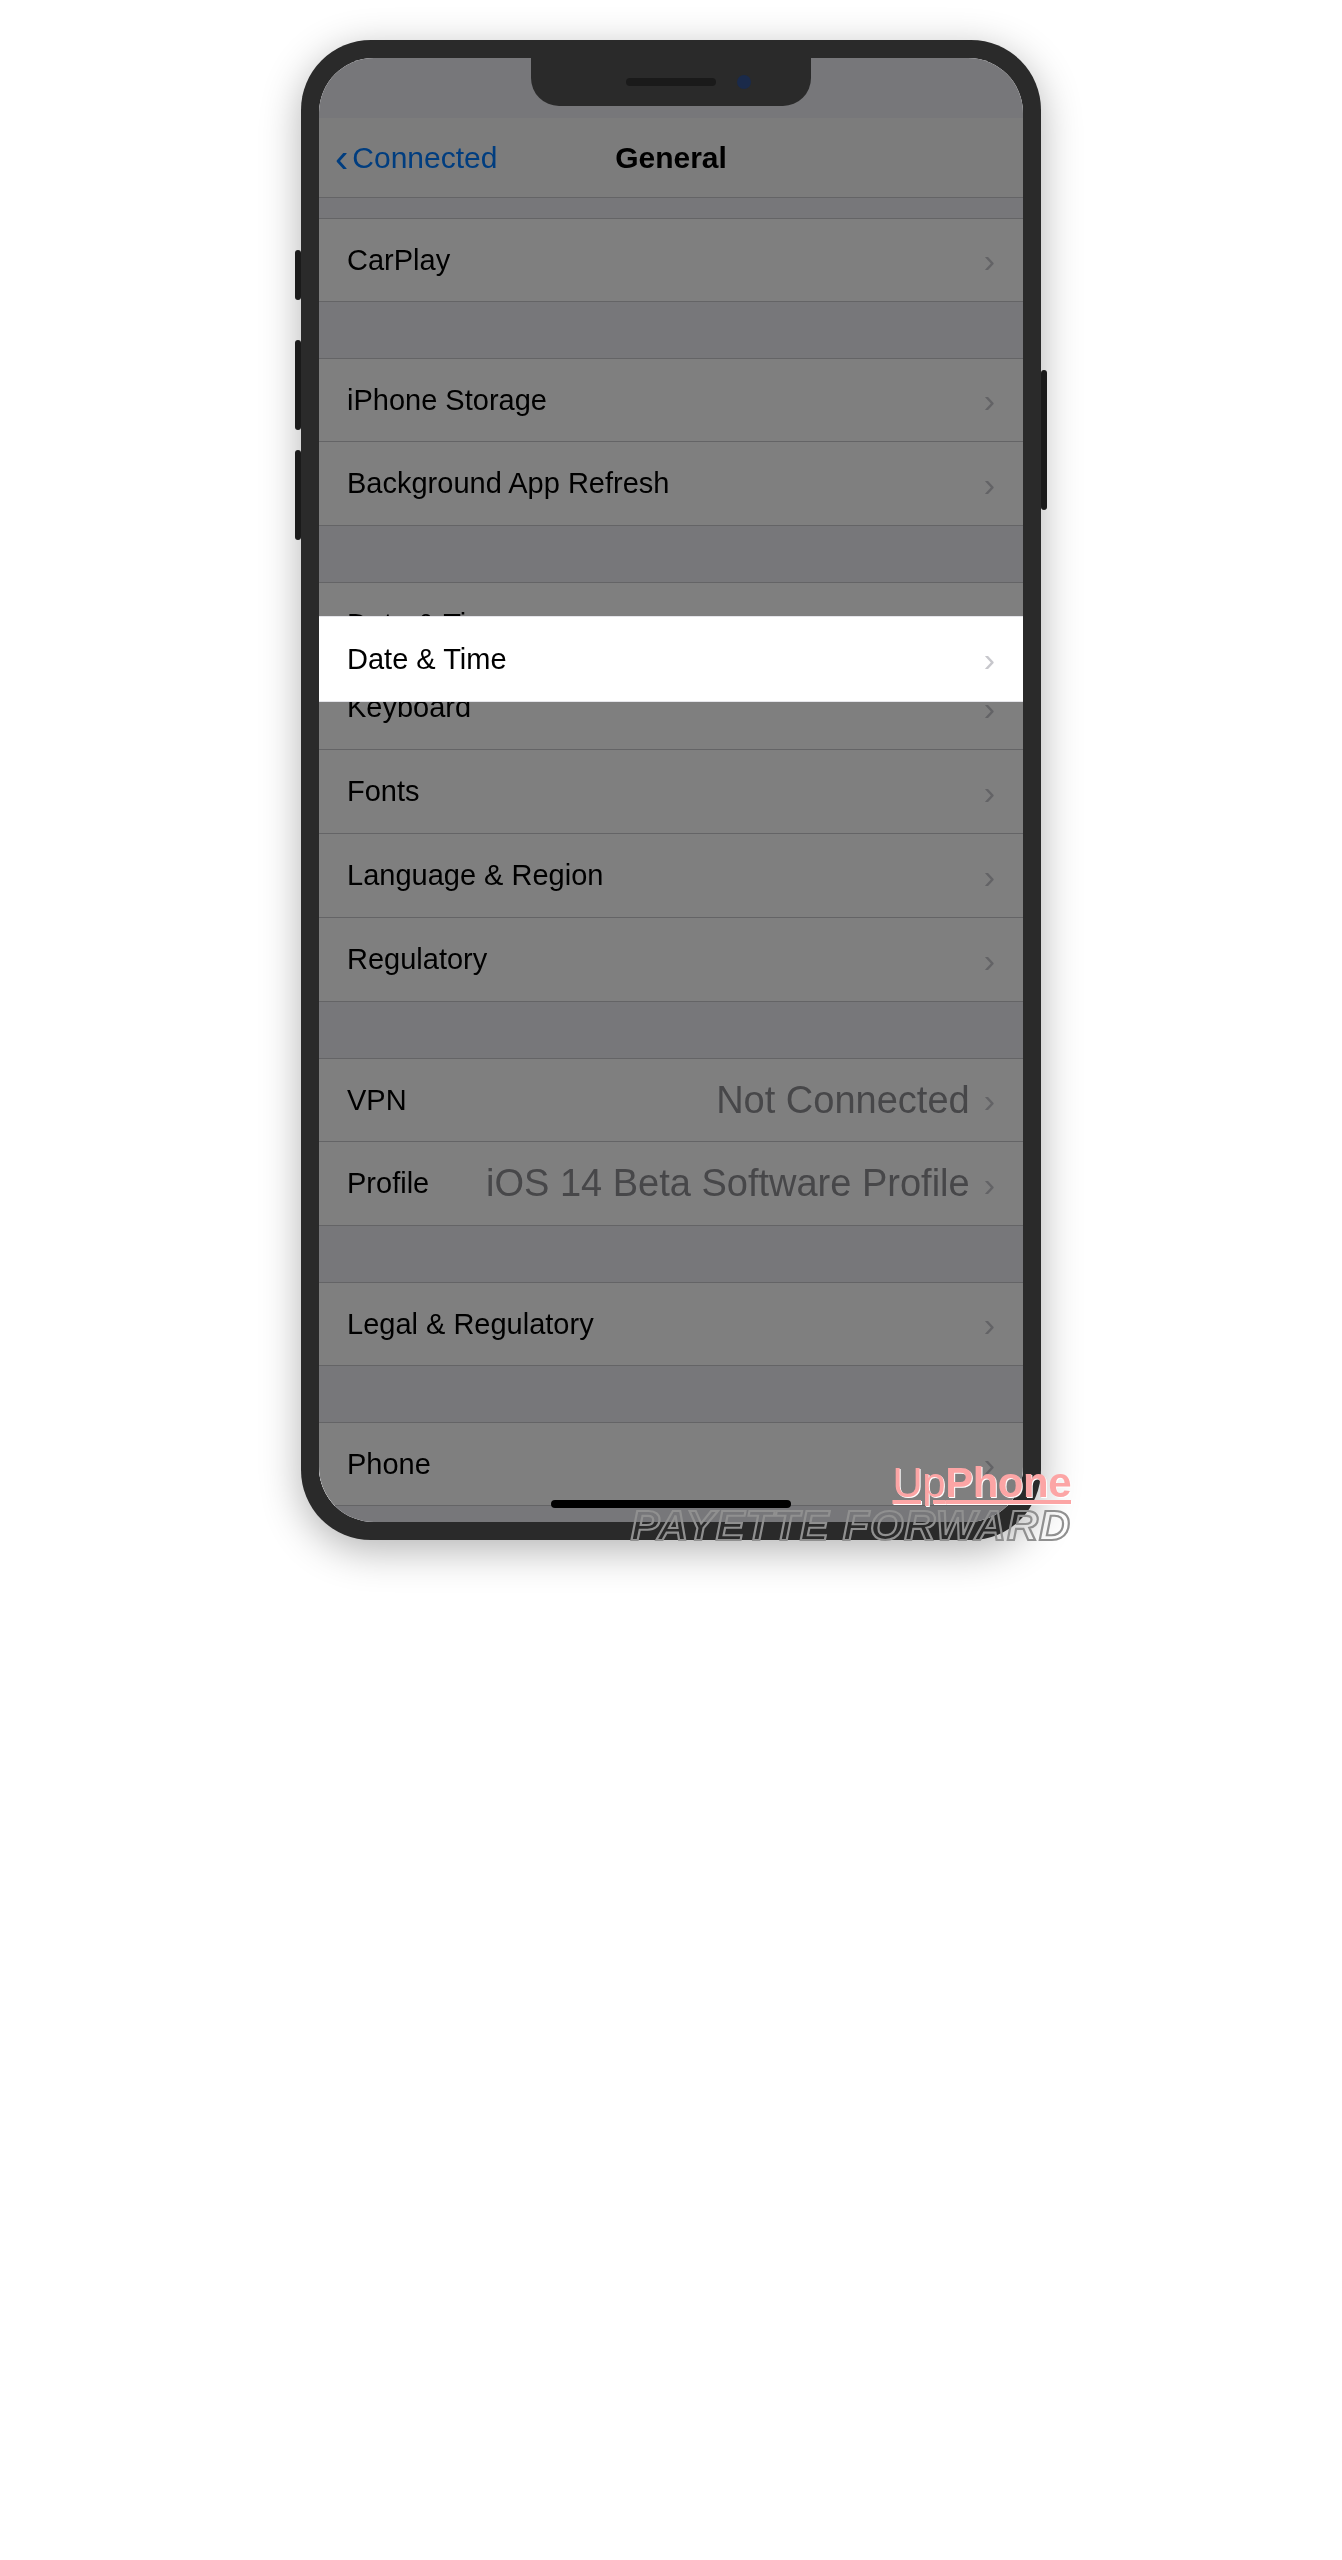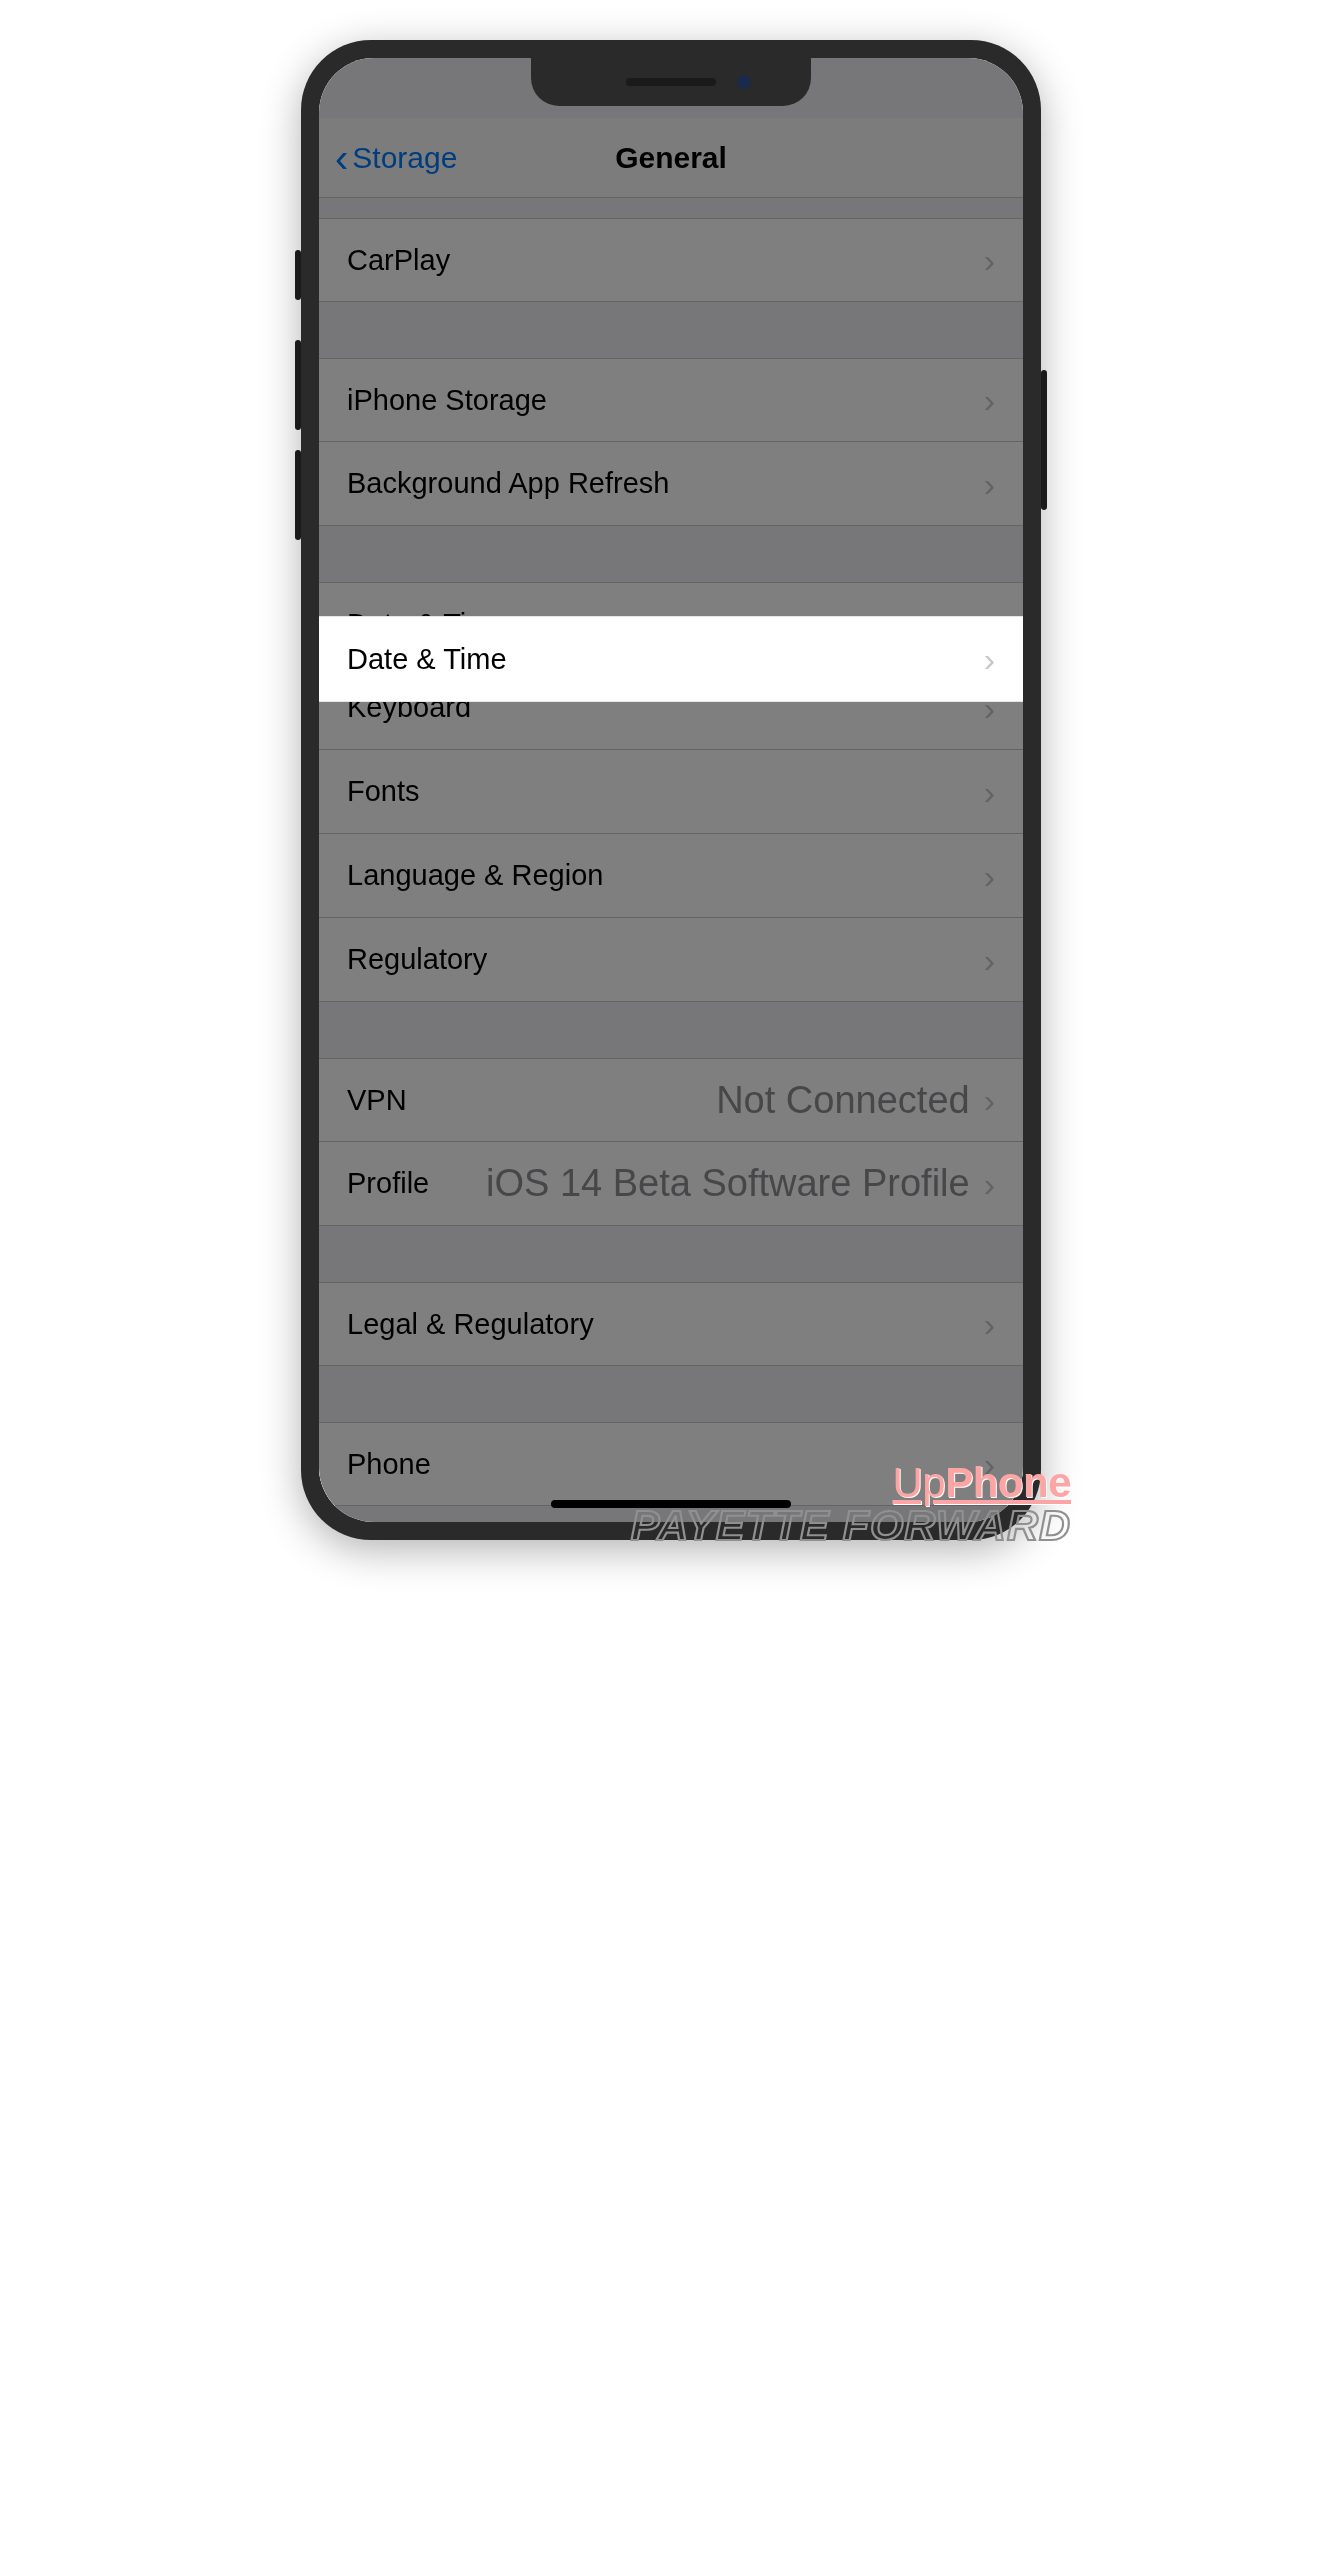--- a/index.html
+++ b/index.html
@@ -233,21 +233,21 @@
       <div class="camera"></div>
     </div>
 
     <div class="screen-content">
 
       <div class="status-bar"></div>
 
       <div class="nav-header">
         <div class="back-button">
           <span class="back-chevron">‹</span>
-          <span>Storage</span>
+          <span>Connected</span>
         </div>
         <div class="nav-title">General</div>
       </div>
 
       <div class="settings-list">
 
         <div class="section-gap-first"></div>
         <div class="section">
           <div class="row">
             <span class="row-label">CarPlay</span>

